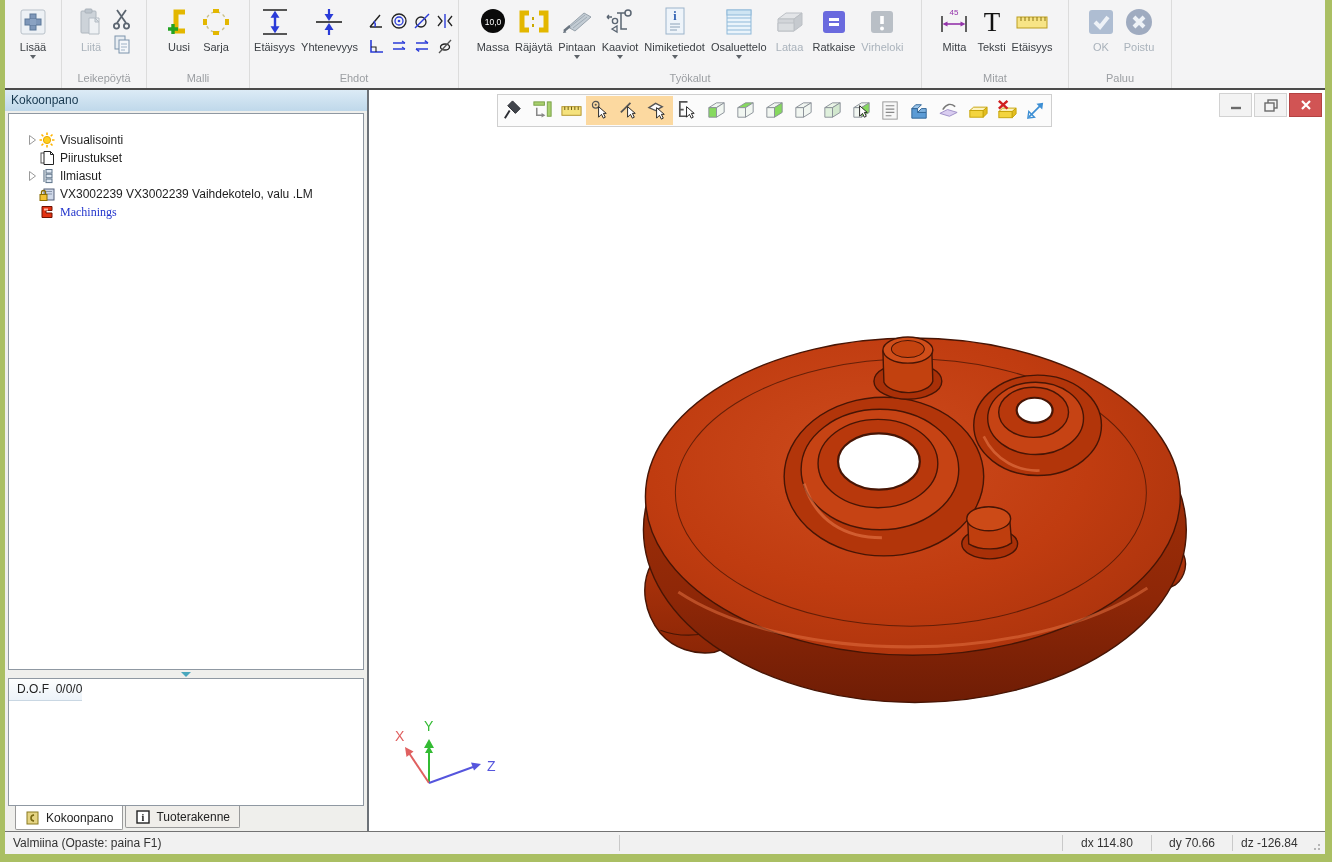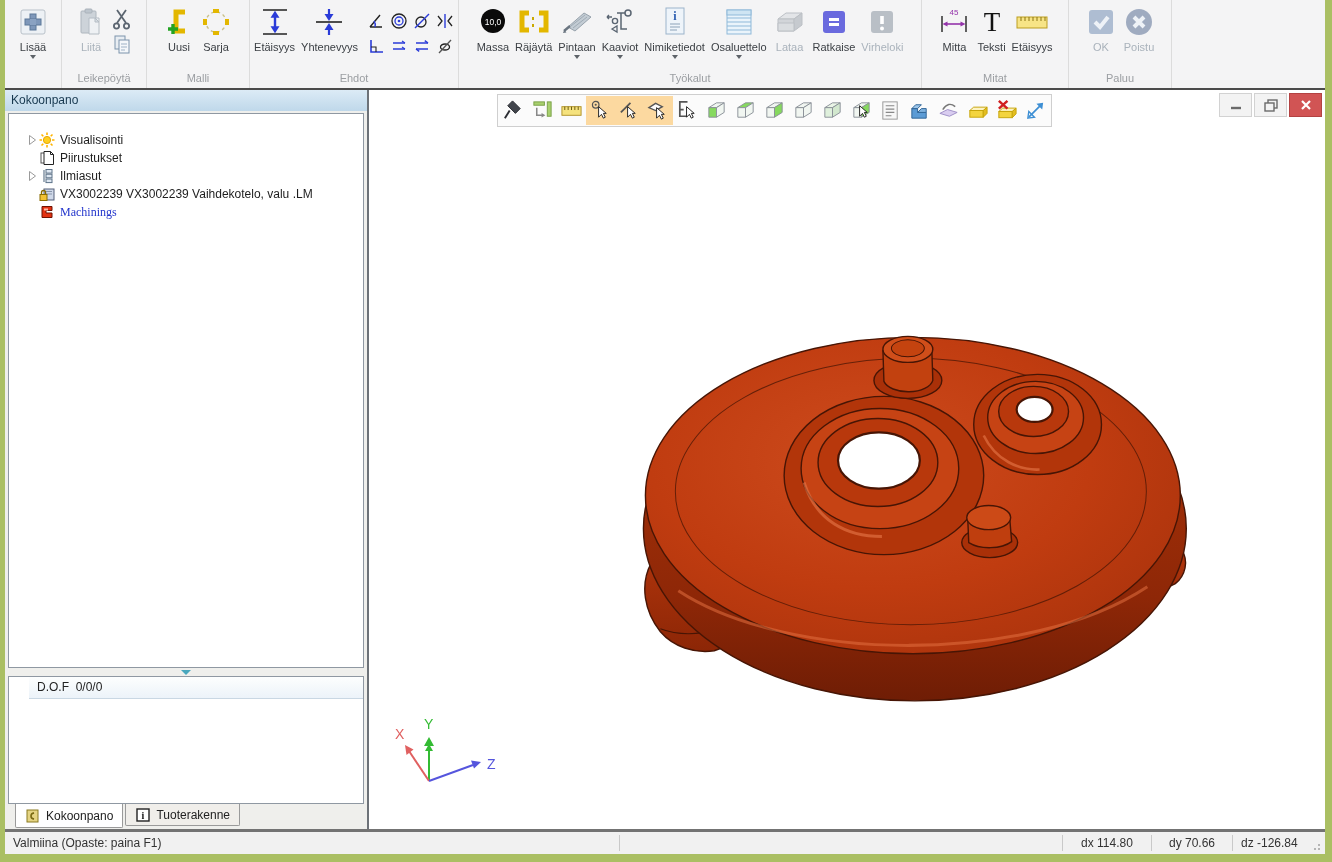--- a/index.html
+++ b/index.html
@@ -33,21 +33,21 @@
     font-size:12px;line-height:21px;padding-left:6px;flex:0 0 auto;}
   .treebox{flex:1;margin:2px 3px 0 3px;background:#fff;border:1px solid #8f98a2;
     overflow:hidden;padding:5px 2px;min-height:0;}
   .trow{height:18px;display:flex;align-items:center;font-size:12px;color:#1d1d1d;white-space:nowrap;}
   .texp{width:14px;flex:0 0 auto;display:flex;align-items:center;justify-content:center;}
   .ticon{width:18px;height:16px;flex:0 0 auto;display:flex;align-items:center;margin-right:3px;}
   .tlab.link{color:#2335cc;font-family:Liberation Serif, serif;}
   .splitter{height:8px;position:relative;flex:0 0 auto;}
   .splitter:after{content:"";position:absolute;left:50%;top:2px;margin-left:-5px;
     border-left:5px solid transparent;border-right:5px solid transparent;border-top:5px solid #49a7bd;}
-  .dofbox{flex:0 0 126px;margin:0 3px;background:#fff;border:1px solid #8f98a2;display:flex;flex-direction:column;padding-left:20px;}
+  .dofbox{flex:0 0 126px;margin:0 3px;background:#fff;border:1px solid #8f98a2;display:flex;flex-direction:row;}
   .dofbar{height:21px;background:linear-gradient(#fdfefe,#ecf3f9);border-bottom:1px solid #c9d7e3;
     font-size:12px;line-height:21px;padding-left:8px;color:#222;}
   .tabbar{height:25px;flex:0 0 auto;display:flex;align-items:flex-start;padding-left:10px;background:#efefec;}
   .tab{height:21px;display:flex;align-items:center;padding:0 9px;font-size:12px;color:#222;
     border:1px solid #9a9a9a;border-top:none;background:#f0eeea;margin-right:2px;border-radius:0 0 2px 2px;}
   .tab.active{background:#fff;height:23px;}
   .tab .ticon{margin-right:5px;width:16px;}
 
   
   .viewport{flex:1;position:relative;background:#fff;min-width:0;}
@@ -58,21 +58,21 @@
   .vbtn.sel{background:#fcd9a0;border-color:#fcd9a0;}
   .winctl{position:absolute;right:3px;top:3px;display:flex;}
   .wbtn{width:31px;height:22px;display:flex;align-items:center;justify-content:center;
     background:#f3f3f3;border:1px solid #d2d2d2;margin-left:2px;}
   .wbtn.close{background:#d15454;border-color:#b34242;}
   .model-svg,.triad-svg{position:absolute;}
   .model-svg{inset:0;width:100%;height:100%;}
   .triad-svg{left:12px;bottom:24px;}
 
   
-  .statusbar{height:22px;flex:0 0 auto;background:#f1f1f1;border-top:3px solid #737373;
+  .statusbar{height:22px;flex:0 0 auto;background:#f1f1f1;border-top:1px solid #737373;
     display:flex;align-items:center;font-size:12px;color:#333;}
   .scell{padding:0 8px;white-space:nowrap;overflow:hidden;}
   .sdiv{width:1px;height:16px;background:#c9c9c9;flex:0 0 auto;}
   .smsg{width:598px;flex:0 0 auto;}
   .sfill{flex:1;}
   .sdx{width:72px;text-align:center;flex:0 0 auto;}
   .sdy{width:64px;text-align:center;flex:0 0 auto;}
   .sdz{width:64px;text-align:left;flex:0 0 auto;}
   .grip{width:10px;height:10px;margin:6px 2px 0 0;flex:0 0 auto;
     background:radial-gradient(circle at 2px 8px,#b5b5b5 1px,transparent 1.4px),

